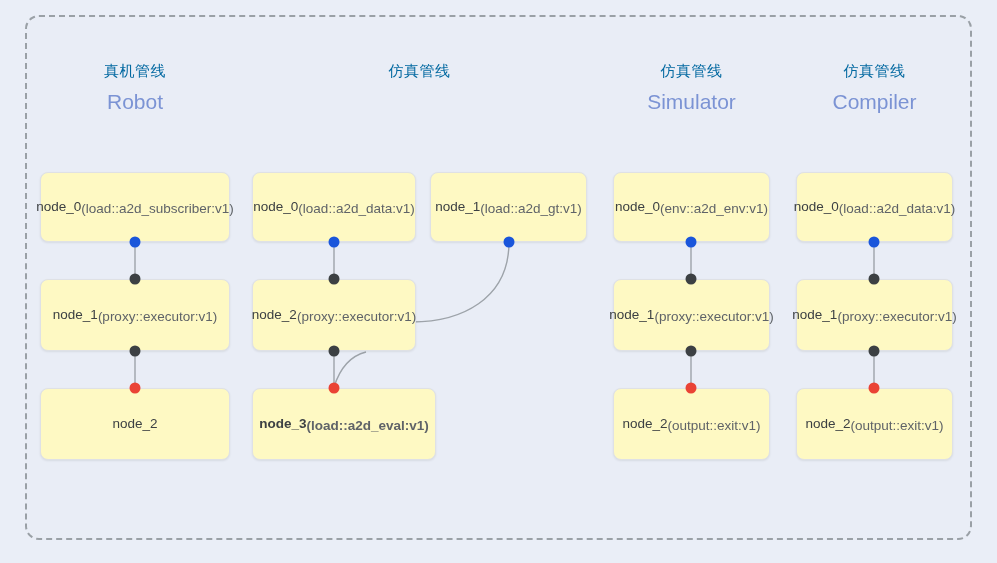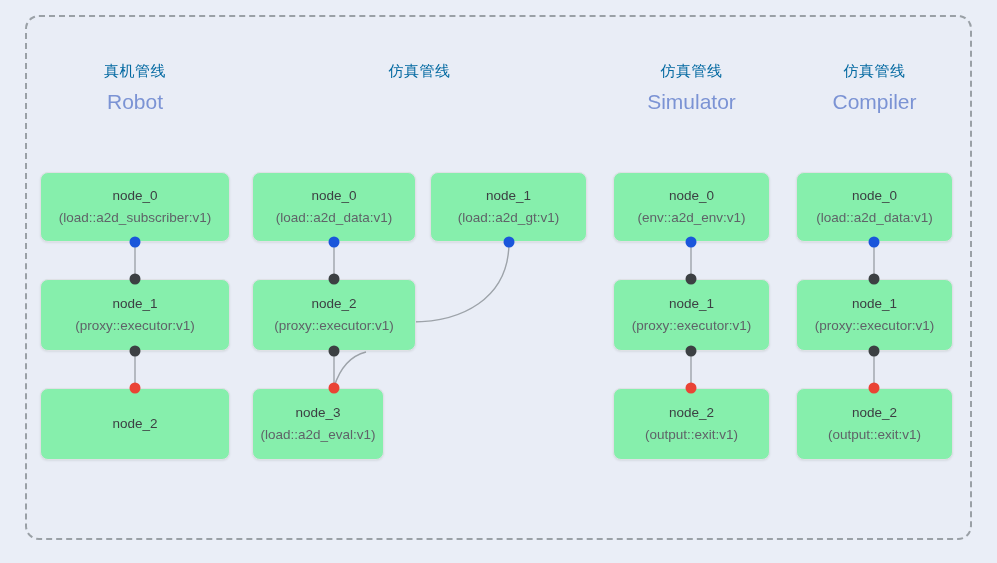--- a/index.html
+++ b/index.html
@@ -55,25 +55,25 @@
   .col-header .en {
     margin-top: 9px;
     font-size: 21px;
     color: #7b93d4;
     white-space: nowrap;
   }
   
   .node {
     position: absolute;
     box-sizing: border-box;
-    background: #86efac;
+    background: #fef9c3;
     border: 1px solid #dfe1e5;
     border-radius: 8px;
     display: flex;
-    flex-direction: column;
+    flex-direction: row;
     align-items: center;
     justify-content: center;
     box-shadow: 0 1px 2px rgba(60,64,67,0.10);
   }
   .node .nname {
     font-size: 13.5px;
     color: #3c4043;
     line-height: 18px;
     white-space: nowrap;
   }
@@ -164,21 +164,21 @@
     <div class="nspec">(load::a2d_data:v1)</div>
   </div>
   <div class="node" style="left:430px; top:172px; width:157px; height:70px;">
     <div class="nname">node_1</div>
     <div class="nspec">(load::a2d_gt:v1)</div>
   </div>
   <div class="node" style="left:252px; top:279px; width:164px; height:72px;">
     <div class="nname">node_2</div>
     <div class="nspec">(proxy::executor:v1)</div>
   </div>
-  <div class="node" style="left:252px; top:388px; width:132px; height:72px;">
+  <div class="node" style="left:252px; top:388px; width:184px; height:72px;font-weight:bold;">
     <div class="nname">node_3</div>
     <div class="nspec">(load::a2d_eval:v1)</div>
   </div>
   <div class="port blue" style="left:334px; top:242px;"></div>
   <div class="port blue" style="left:509px; top:242px;"></div>
   <div class="port black" style="left:334px; top:279px;"></div>
   <div class="port black" style="left:334px; top:351px;"></div>
   <div class="port red" style="left:334px; top:388px;"></div>
 
   <div class="node" style="left:613px; top:172px; width:157px; height:70px;">

